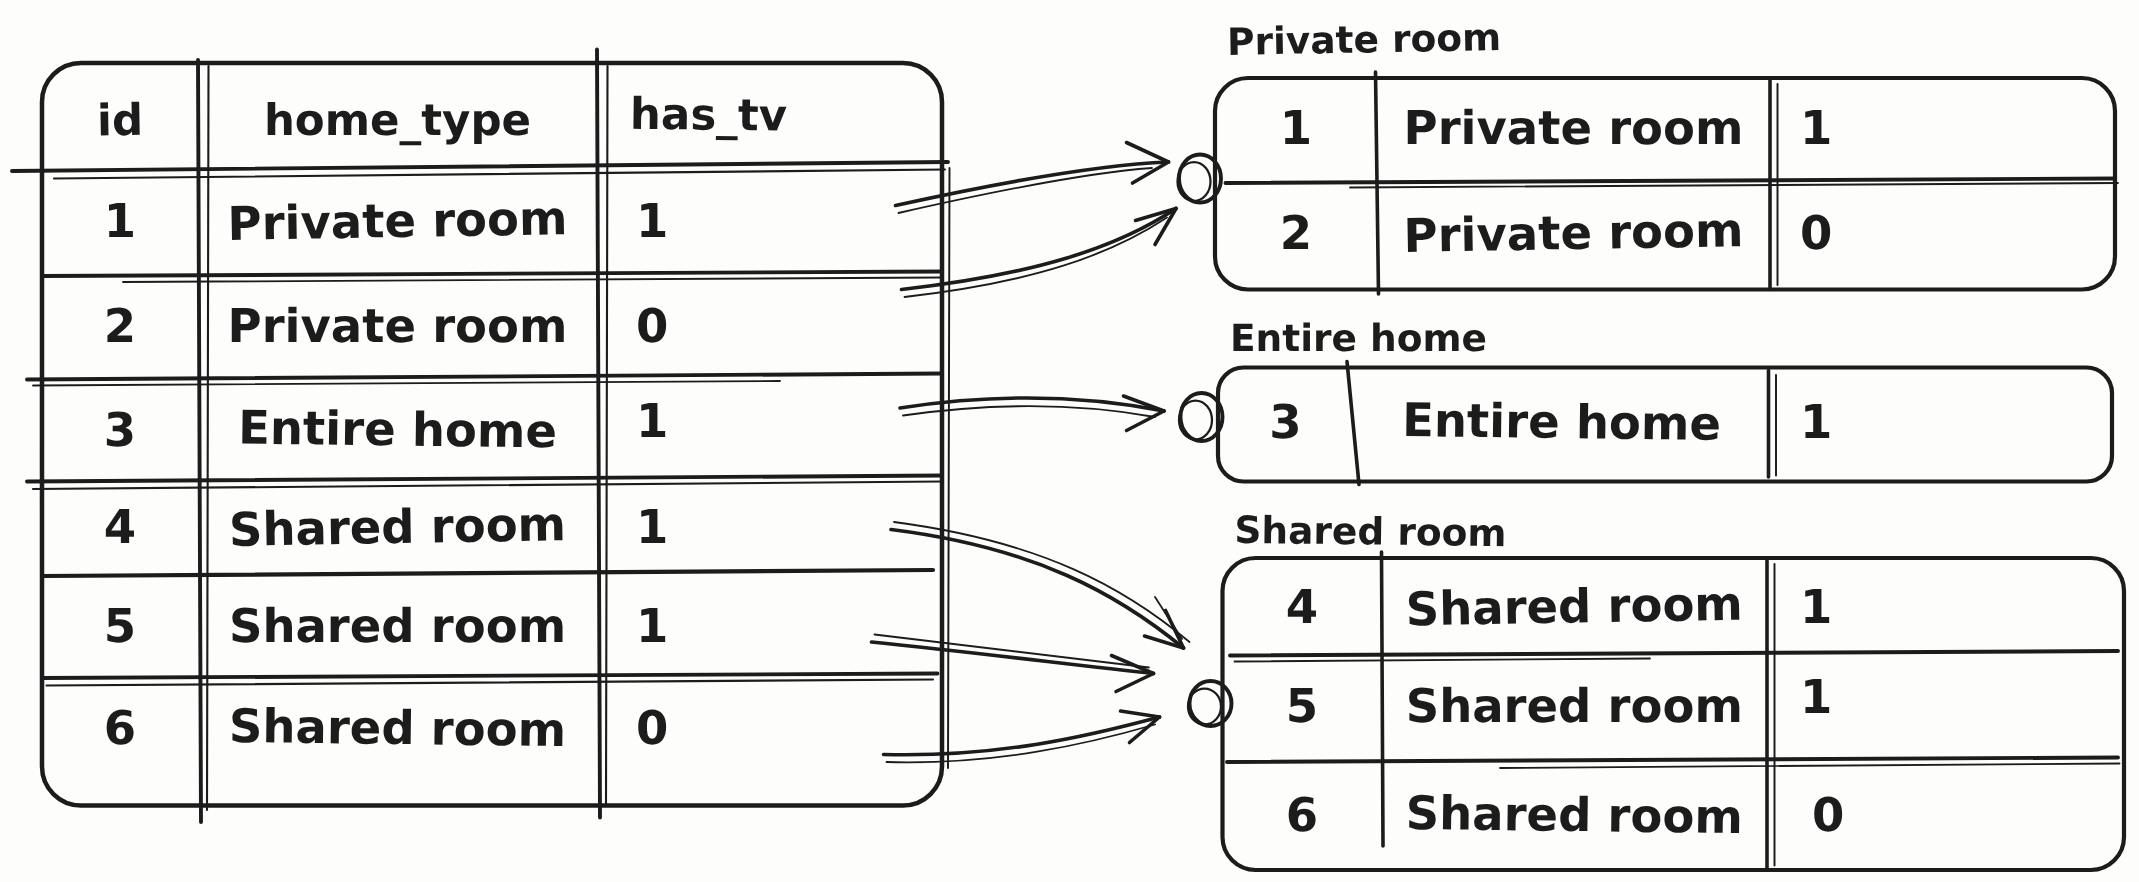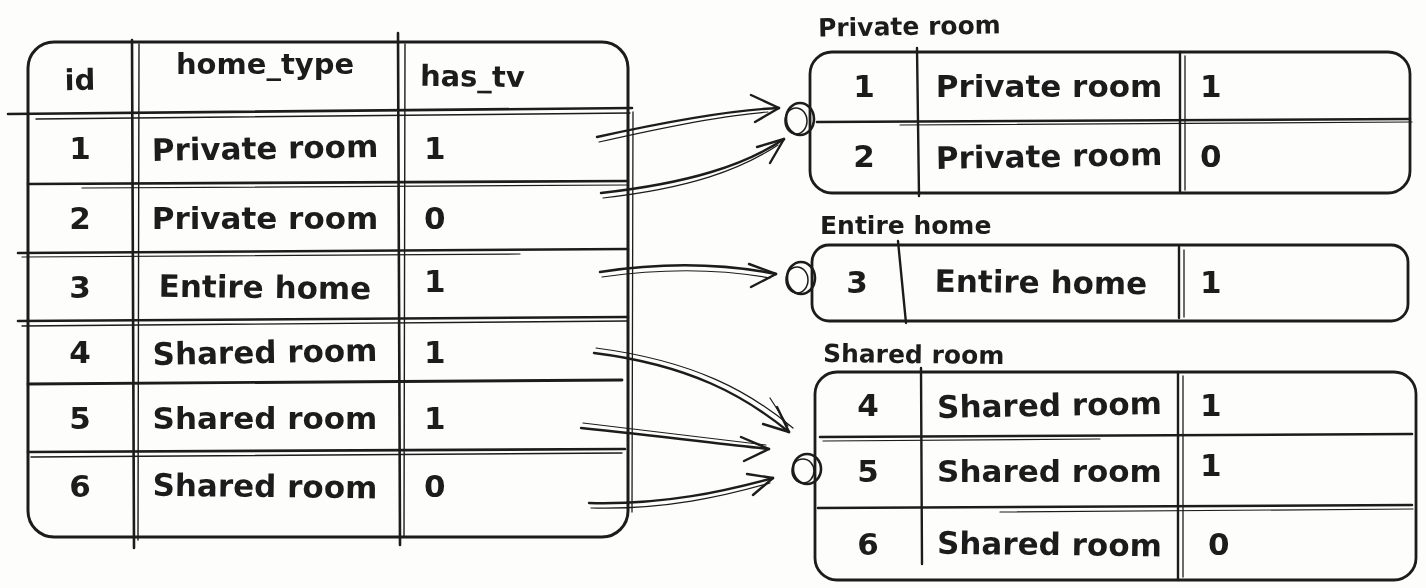--- a/index.html
+++ b/index.html
@@ -119,21 +119,21 @@
     <g>
       <path d="M589,503 C665,505 725,491 773,478" stroke-width="2.4"></path>
       <path d="M591,508 C665,510 725,496 770,483" stroke-width="1.2"></path>
       <path d="M773,478 L747,474" stroke-width="2.4"></path>
       <path d="M773,478 L753,495" stroke-width="2.4"></path>
     </g>
   </svg>
 
   <div>
     <div class="txt c hdr t1" style="left:28px;top:59px;width:104px;">id</div>
-    <div class="txt c hdr" style="left:132px;top:43px;width:266px;">home_type</div>
+    <div class="txt c hdr" style="left:132px;top:59px;width:266px;">home_type</div>
     <div class="txt hdr t2" style="left:420px;top:56px;width:200px;">has_tv</div>
 
     <div class="txt c" style="left:28px;top:127px;width:104px;">1</div>
     <div class="txt c t1" style="left:132px;top:127px;width:266px;">Private room</div>
     <div class="txt" style="left:424px;top:127px;width:190px;">1</div>
 
     <div class="txt c" style="left:28px;top:197px;width:104px;">2</div>
     <div class="txt c" style="left:132px;top:197px;width:266px;">Private room</div>
     <div class="txt" style="left:424px;top:197px;width:190px;">0</div>
 

